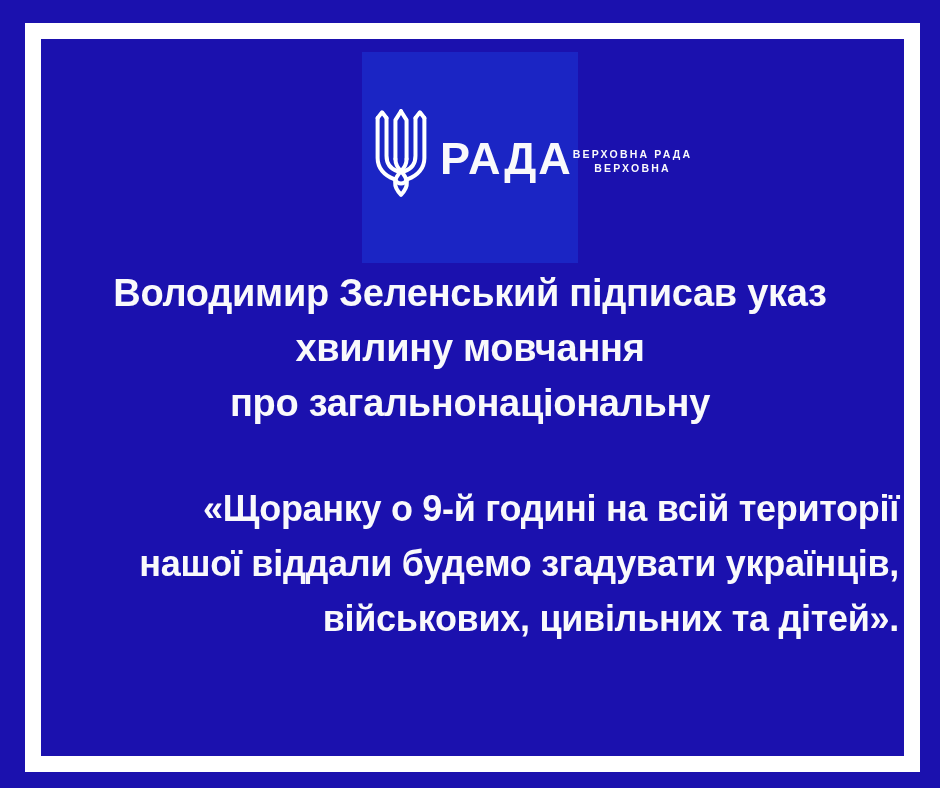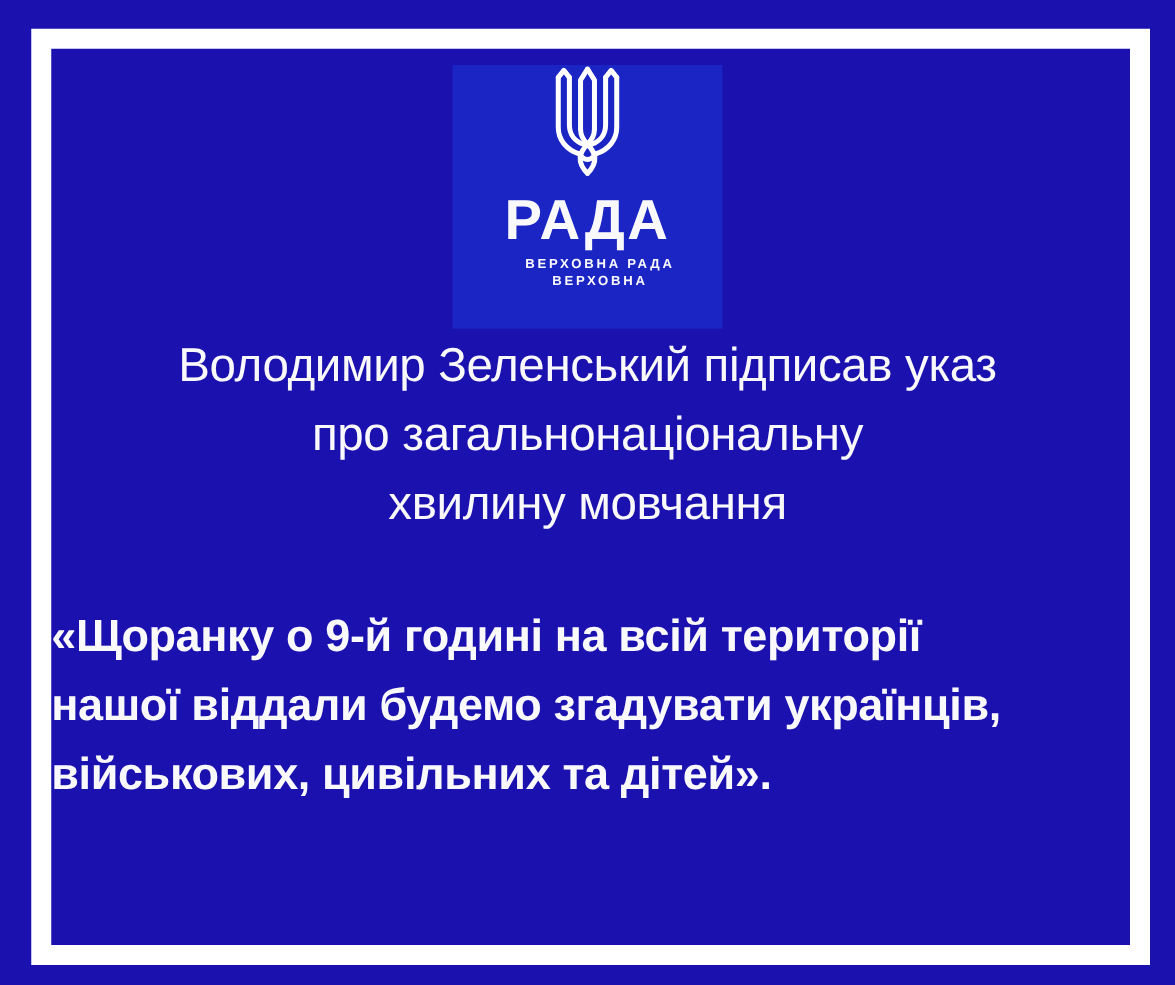--- a/index.html
+++ b/index.html
@@ -18,50 +18,50 @@
     position: absolute;
     left: 25px; top: 23px;
     width: 895px; height: 749px;
     border: 16px solid var(--frame, #ffffff);
   }
   .logo-square {
     position: absolute;
     left: 362px; top: 52px;
     width: 216px; height: 211px;
     background: var(--logo_square, #1b25c4);
-    display: flex; flex-direction: column; align-items: center;
+    display: flex; flex-direction: row; align-items: center;
     padding-top: 1px;
   }
   .trident { width: 78px; height: 98px; display: block; }
   .logo-title {
     margin-top: 2px;
     color: var(--text, #ffffff);
     font-size: 45px; font-weight: 700;
     letter-spacing: 2px; line-height: 46px;
     white-space: nowrap;
   }
   .logo-subtitle {
     margin-top: 5px;
     color: var(--text, #ffffff);
     font-size: 10.5px; font-weight: 700;
     letter-spacing: 2.2px; line-height: 14px;
-    text-align: center; white-space: nowrap; margin-left: 20px;
+    text-align: center; white-space: nowrap;
   }
   .headline {
     position: absolute;
     left: 41px; right: 41px; top: 266px;
     text-align: center;
     color: var(--text, #ffffff);
-    font-size: 38px; font-weight: 400;
+    font-size: 38px; font-weight: 700;
     line-height: 55px; letter-spacing: -0.3px;
   }
   .quote {
     position: absolute;
     left: 41px; right: 41px; top: 481px;
-    text-align: left;
+    text-align: right;
     color: var(--text, #ffffff);
     font-size: 36px; font-weight: 700;
     line-height: 55px; letter-spacing: -0.3px;
   }
   .text-line { white-space: nowrap; }
 </style>
 </head>
 <body>
 
 <div class="poster">
@@ -93,22 +93,22 @@
     </span>
     <div class="logo-title">РАДА</div>
     <div class="logo-subtitle">
       <div class="text-line">ВЕРХОВНА РАДА</div>
       <div class="text-line">ВЕРХОВНА</div>
     </div>
   </div>
 
   <div class="headline">
     <div class="text-line">Володимир Зеленський підписав указ</div>
+    <div class="text-line">хвилину мовчання</div>
     <div class="text-line">про загальнонаціональну</div>
-    <div class="text-line">хвилину мовчання</div>
   </div>
 
   <div class="quote">
     <div class="text-line">«Щоранку о 9-й годині на всій території</div>
     <div class="text-line">нашої віддали будемо згадувати українців,</div>
     <div class="text-line">військових, цивільних та дітей».</div>
   </div>
 
 </div>
 

